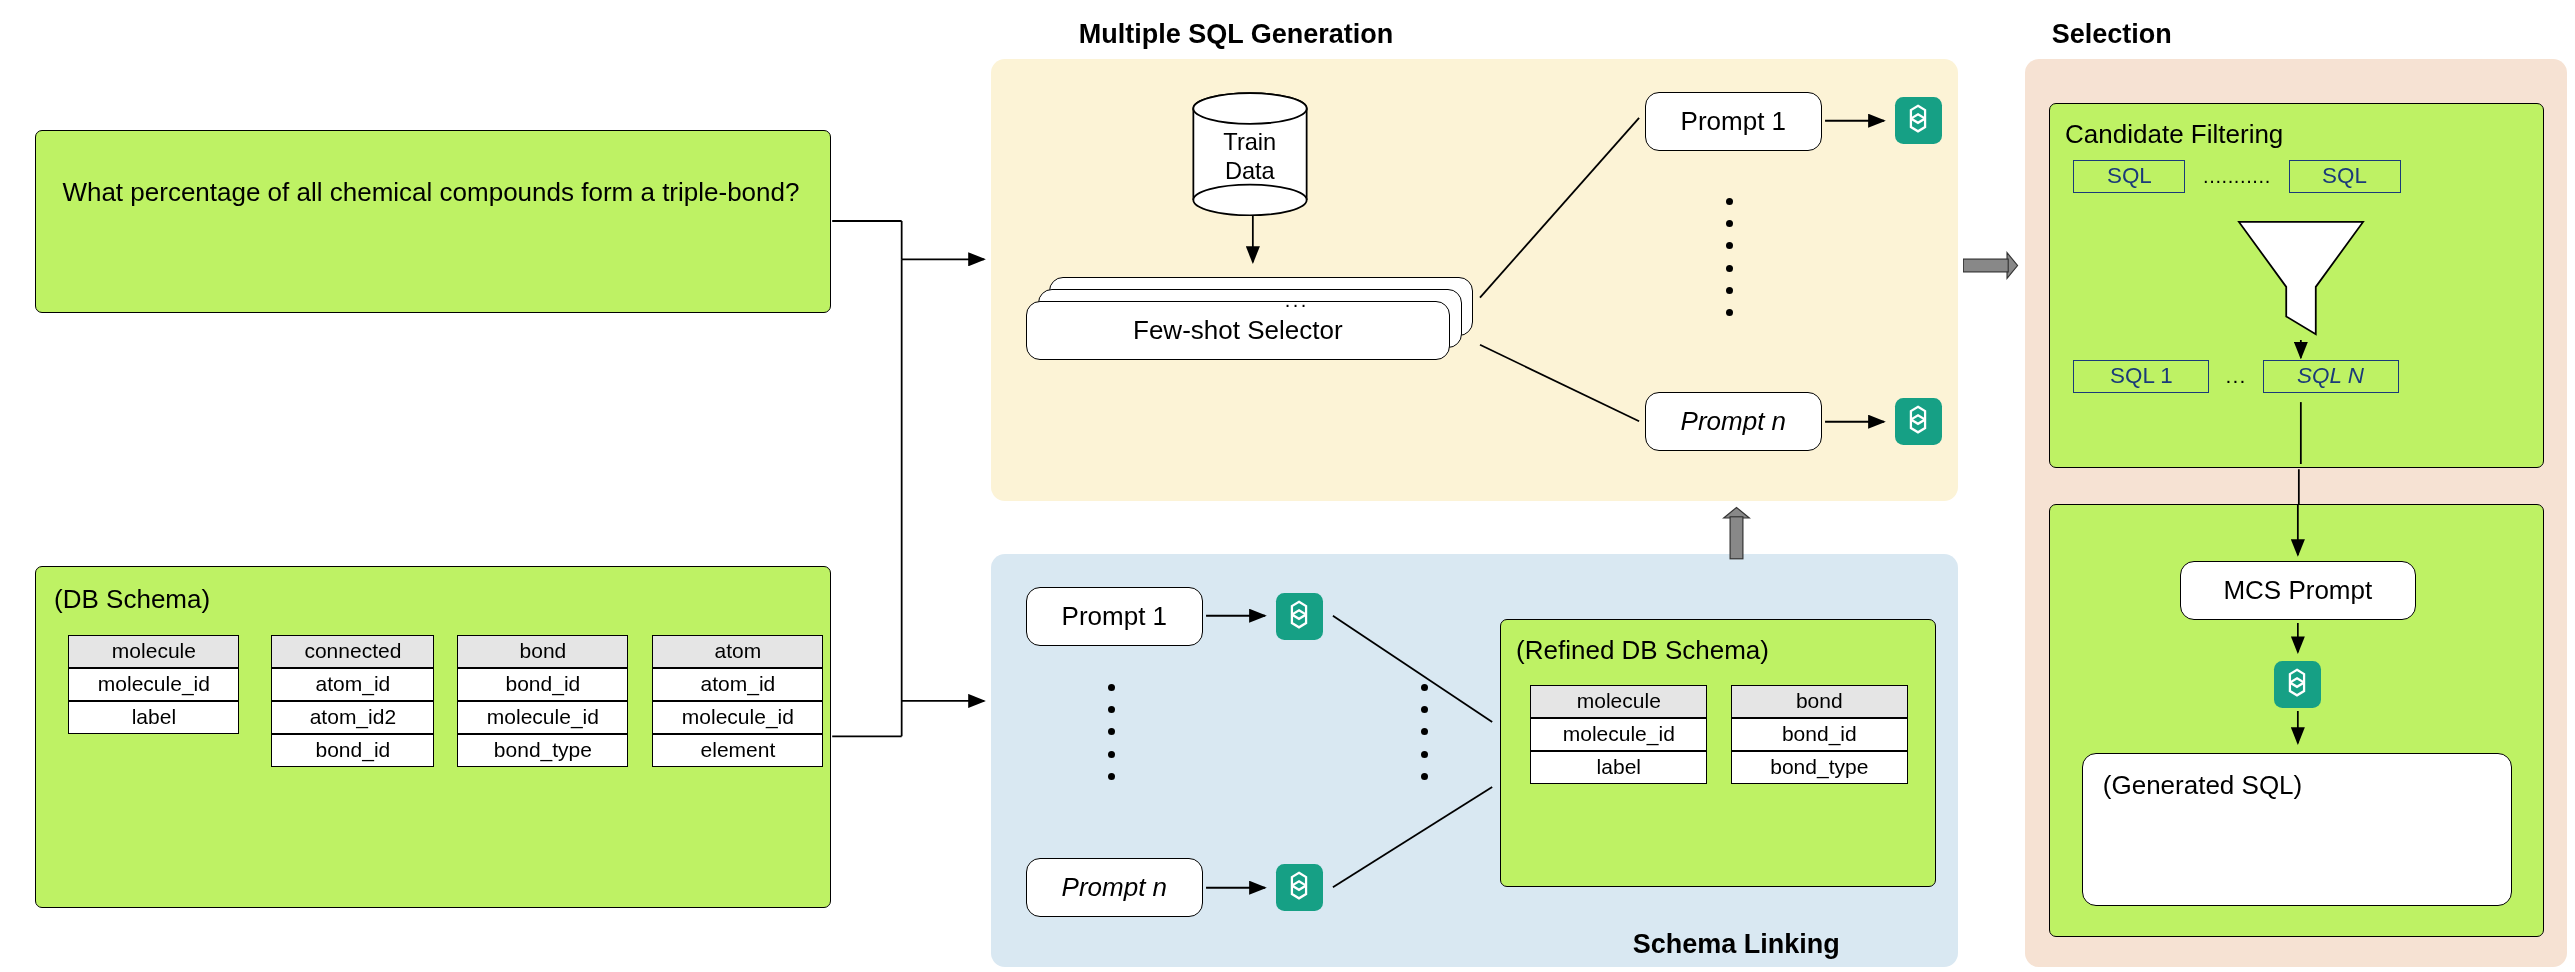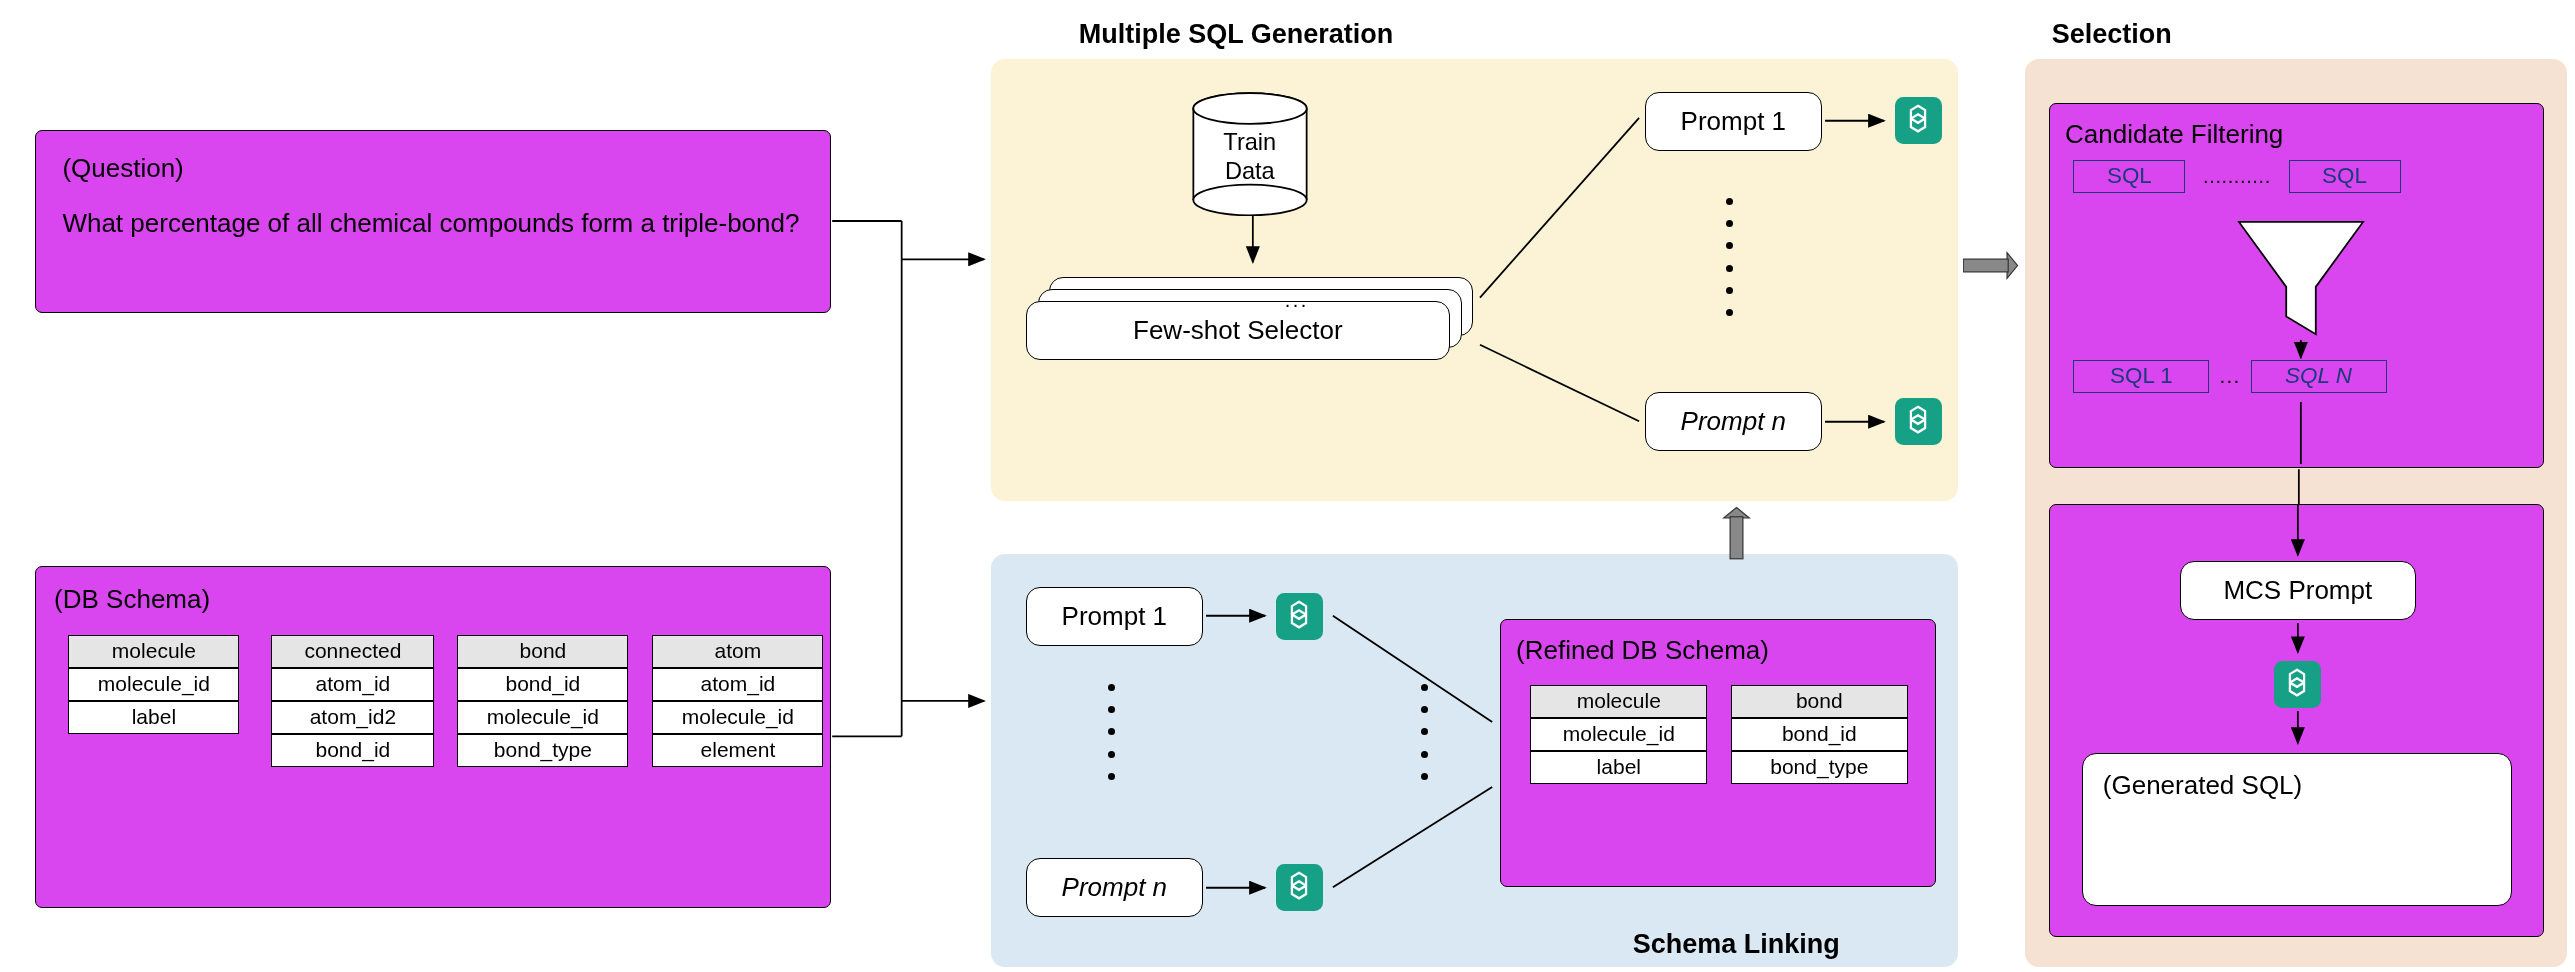--- a/index.html
+++ b/index.html
@@ -1,18 +1,18 @@
 <!DOCTYPE html>
 <html style="font-size:9.4px"><head>
 <meta charset="utf-8">
 <style>
   * { box-sizing: border-box; font-family: -apple-system, "Segoe UI", Arial, sans-serif; }
   body { margin: 0; padding: 11.8px; background: #fff; }
   .canvas { position: relative; width: 2576px; height: 973px; }
-  .box { position: absolute; border: 1.2px solid #000; border-radius: 7px; background: #d946ef; }
+  .box { position: absolute; border: 1.2px solid #000; border-radius: 7px; background: #bef264; }
   .panel { position: absolute; border-radius: 14px; }
   .panel-yellow { background: #fcf3d6; }
   .panel-blue { background: #d9e8f2; }
   .panel-orange { background: #f6e2d3; }
   .title { position: absolute; font-weight: 700; font-size: 27px; }
   .label { font-size: 26px; }
   .cell { border: 1.2px solid #000; text-align: center; padding: 3.5px 0; font-size: 21px; background: #fff; }
   .cell-head { background: #e5e5e5; font-size: 21px; }
   .tbl { position: absolute; display: flex; flex-direction: column; border-radius: 26px; }
   .rounded-box { position: absolute; border: 1.2px solid #000; border-radius: 14px; background: #fff; display: flex; align-items: center; justify-content: center; }
@@ -23,21 +23,20 @@
   .openai-icon svg { width: 34px; height: 34px; }
   .gray-arrow { position: absolute; display:flex; align-items:center; }
   .funnel { position:absolute; }
 </style>
 </head>
 <body>
 
 <div class="canvas">
 
   <div class="box" style="left:23.6px; top:118px; width:796px; height:183px; padding:22.4px 26px;">
-    <div class="label">(Question)</div>
     <div class="label" style="margin-top:23.6px;">What percentage of all chemical compounds form a triple-bond?</div>
   </div>
 
   <div class="box" style="left:23.6px; top:554px; width:796px; height:342px; padding:17.7px 17.7px;">
     <div class="label">(DB Schema)</div>
 
     <div class="tbl" style="left:32px; top:68px; width:171px;">
       <div class="cell cell-head">molecule</div>
       <div class="cell">molecule_id</div>
       <div class="cell">label</div>
@@ -243,21 +242,21 @@
     <div style="position:absolute; left:23.6px; top:56px; display:flex; gap:17.7px; align-items:center;">
       <div class="sqlbox" style="width:112px;">SQL</div>
       <div style="font-size:20px; letter-spacing:0.6px;">...........</div>
       <div class="sqlbox" style="width:112px;">SQL</div>
     </div>
 
     <svg class="funnel" style="left:183px; top:112px;" width="136" height="130" viewBox="0 0 230 220">
       <path d="M10 10 H220 L140 120 V200 L90 170 V120 Z" fill="#fff" stroke="#000" stroke-width="3"></path>
     </svg>
 
-    <div style="position:absolute; left:23.6px; top:256px; display:flex; gap:10px; align-items:center;">
+    <div style="position:absolute; left:23.6px; top:256px; display:flex; gap:16px; align-items:center;">
       <div class="sqlbox" style="width:136px;">SQL 1</div>
       <div style="font-size:21px; letter-spacing:1.2px;">...</div>
       <div class="sqlbox" style="width:136px; font-style:italic;">SQL N</div>
     </div>
 
     <svg style="position:absolute; left:242px; top:236px;" width="17.7" height="23.6" viewBox="0 0 30 40">
       <line x1="15" y1="0" x2="15" y2="30" stroke="#000" stroke-width="3" marker-end="url(#ahd)"></line>
     </svg>
 
     <svg style="position:absolute; left:242px; top:298px;" width="17.7" height="68" viewBox="0 0 30 115">

